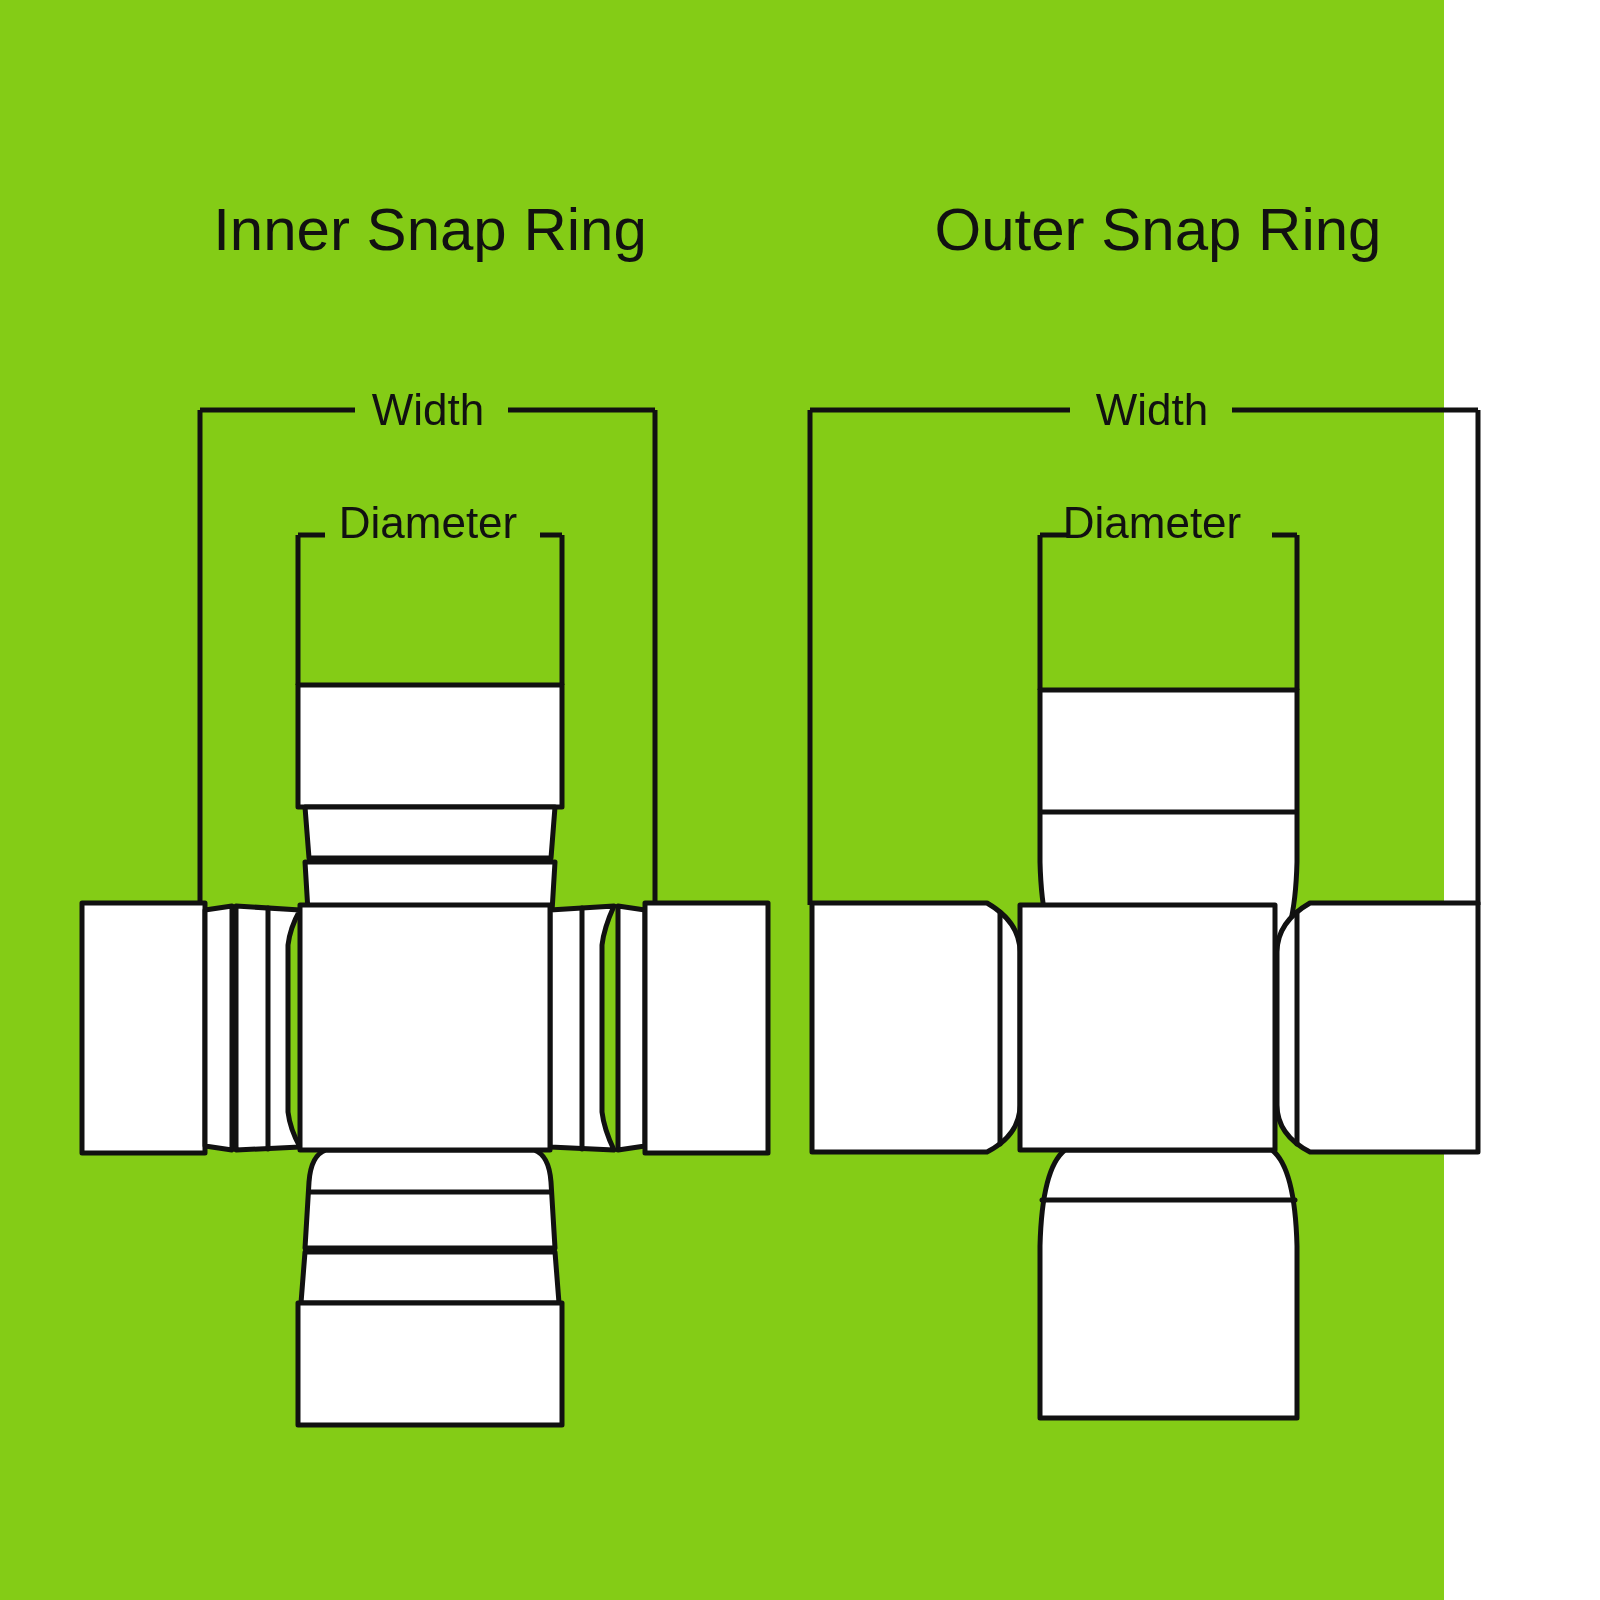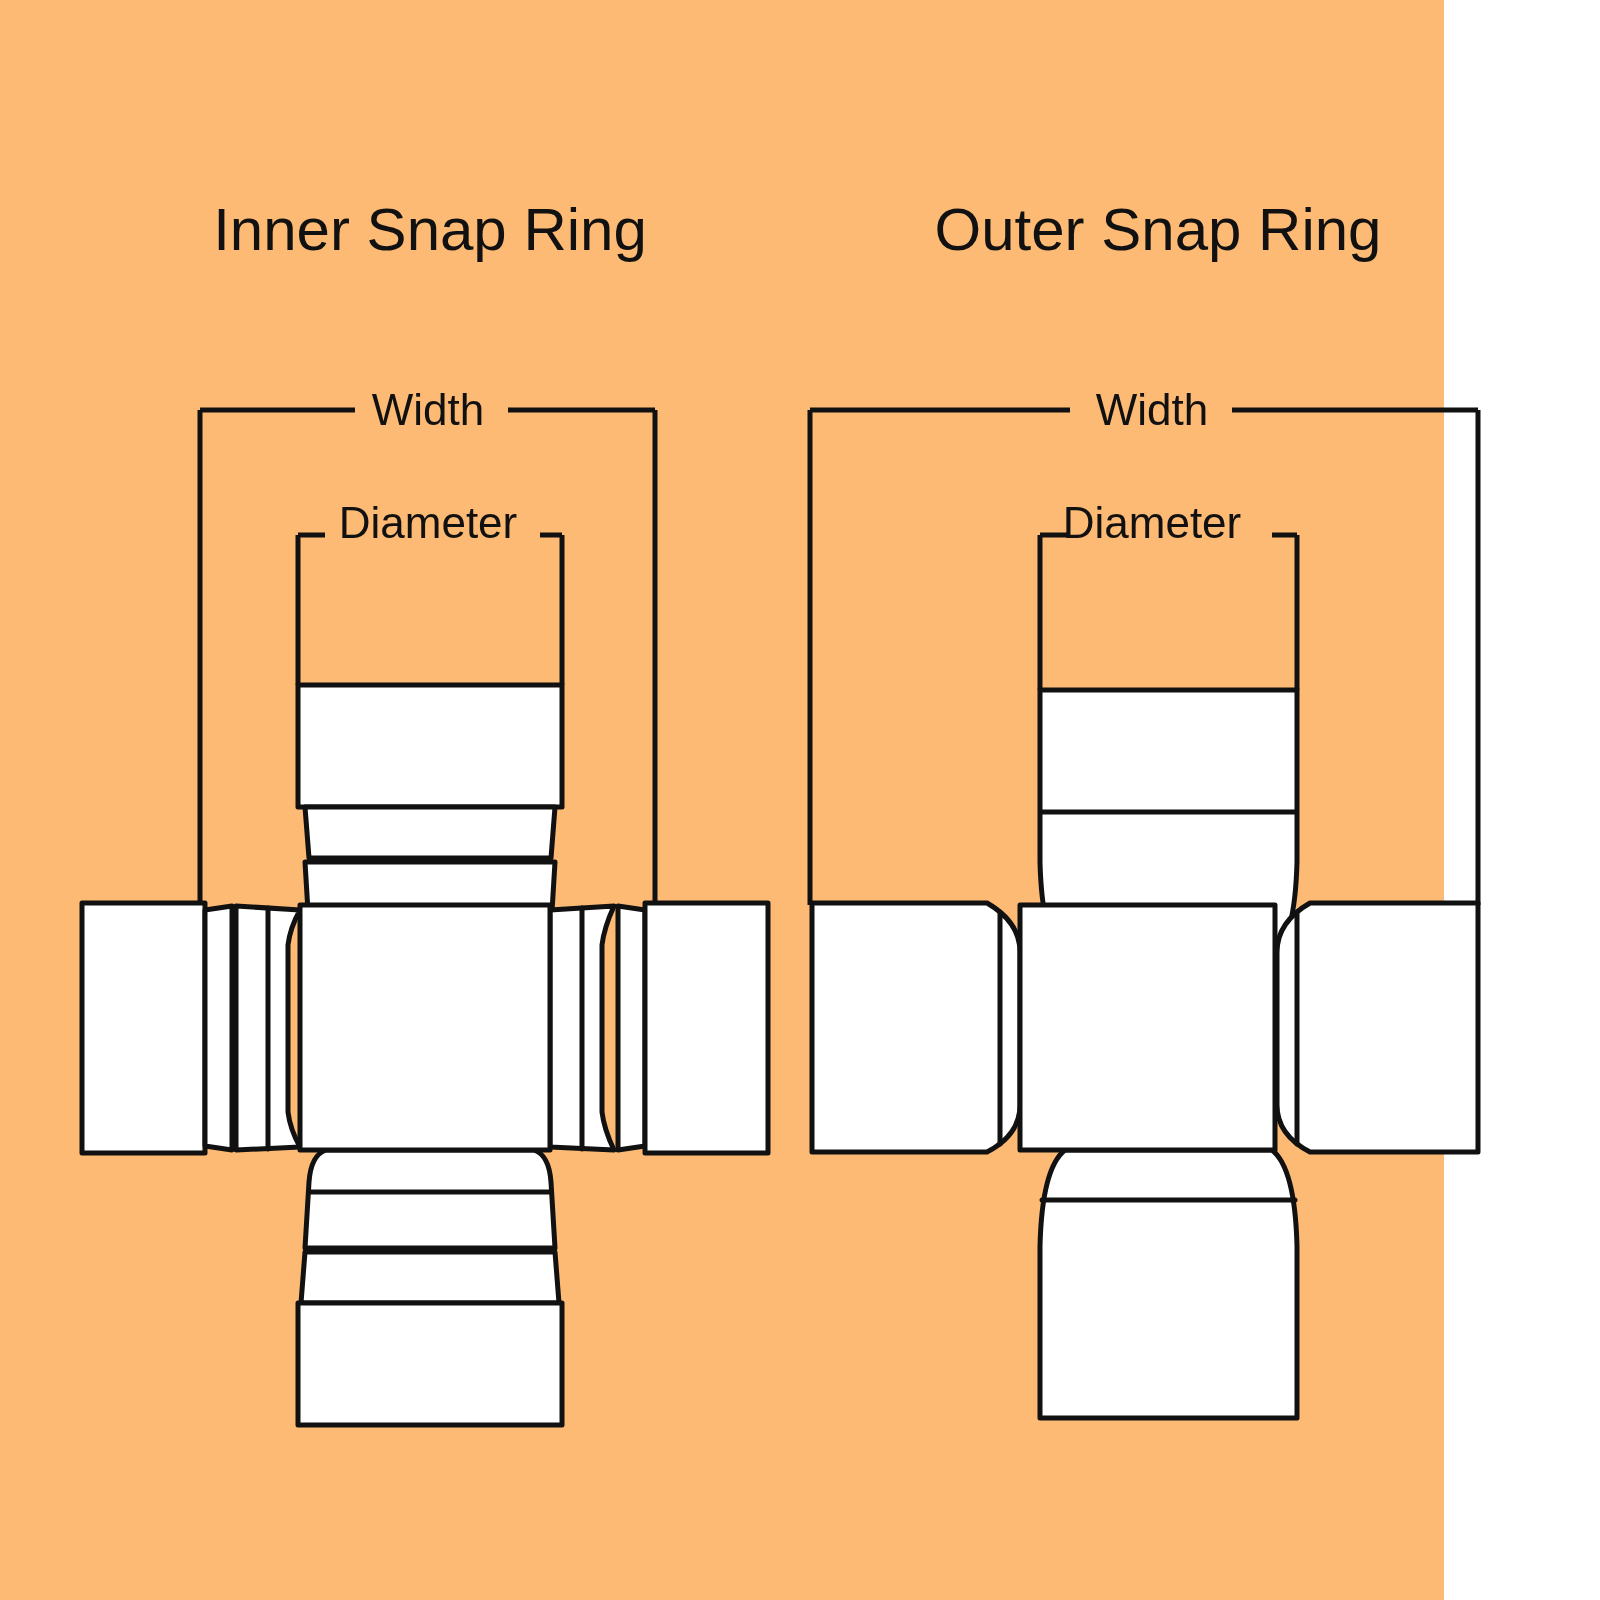--- a/index.html
+++ b/index.html
@@ -11,21 +11,21 @@
   body {
     width: 1600px;
     height: 1600px;
     font-family: "Liberation Sans", sans-serif;
     overflow: hidden;
   }
   #canvas {
     position: relative;
     width: 1444px;
     height: 1600px;
-    background: #fdba74;
+    background: #84cc16;
   }
   svg#diagram {
     display: block;
     width: 1600px;
     height: 1600px;
   }
   .title-text {
     font-family: "Liberation Sans", sans-serif;
     font-size: 60px;
     fill: #111111;

